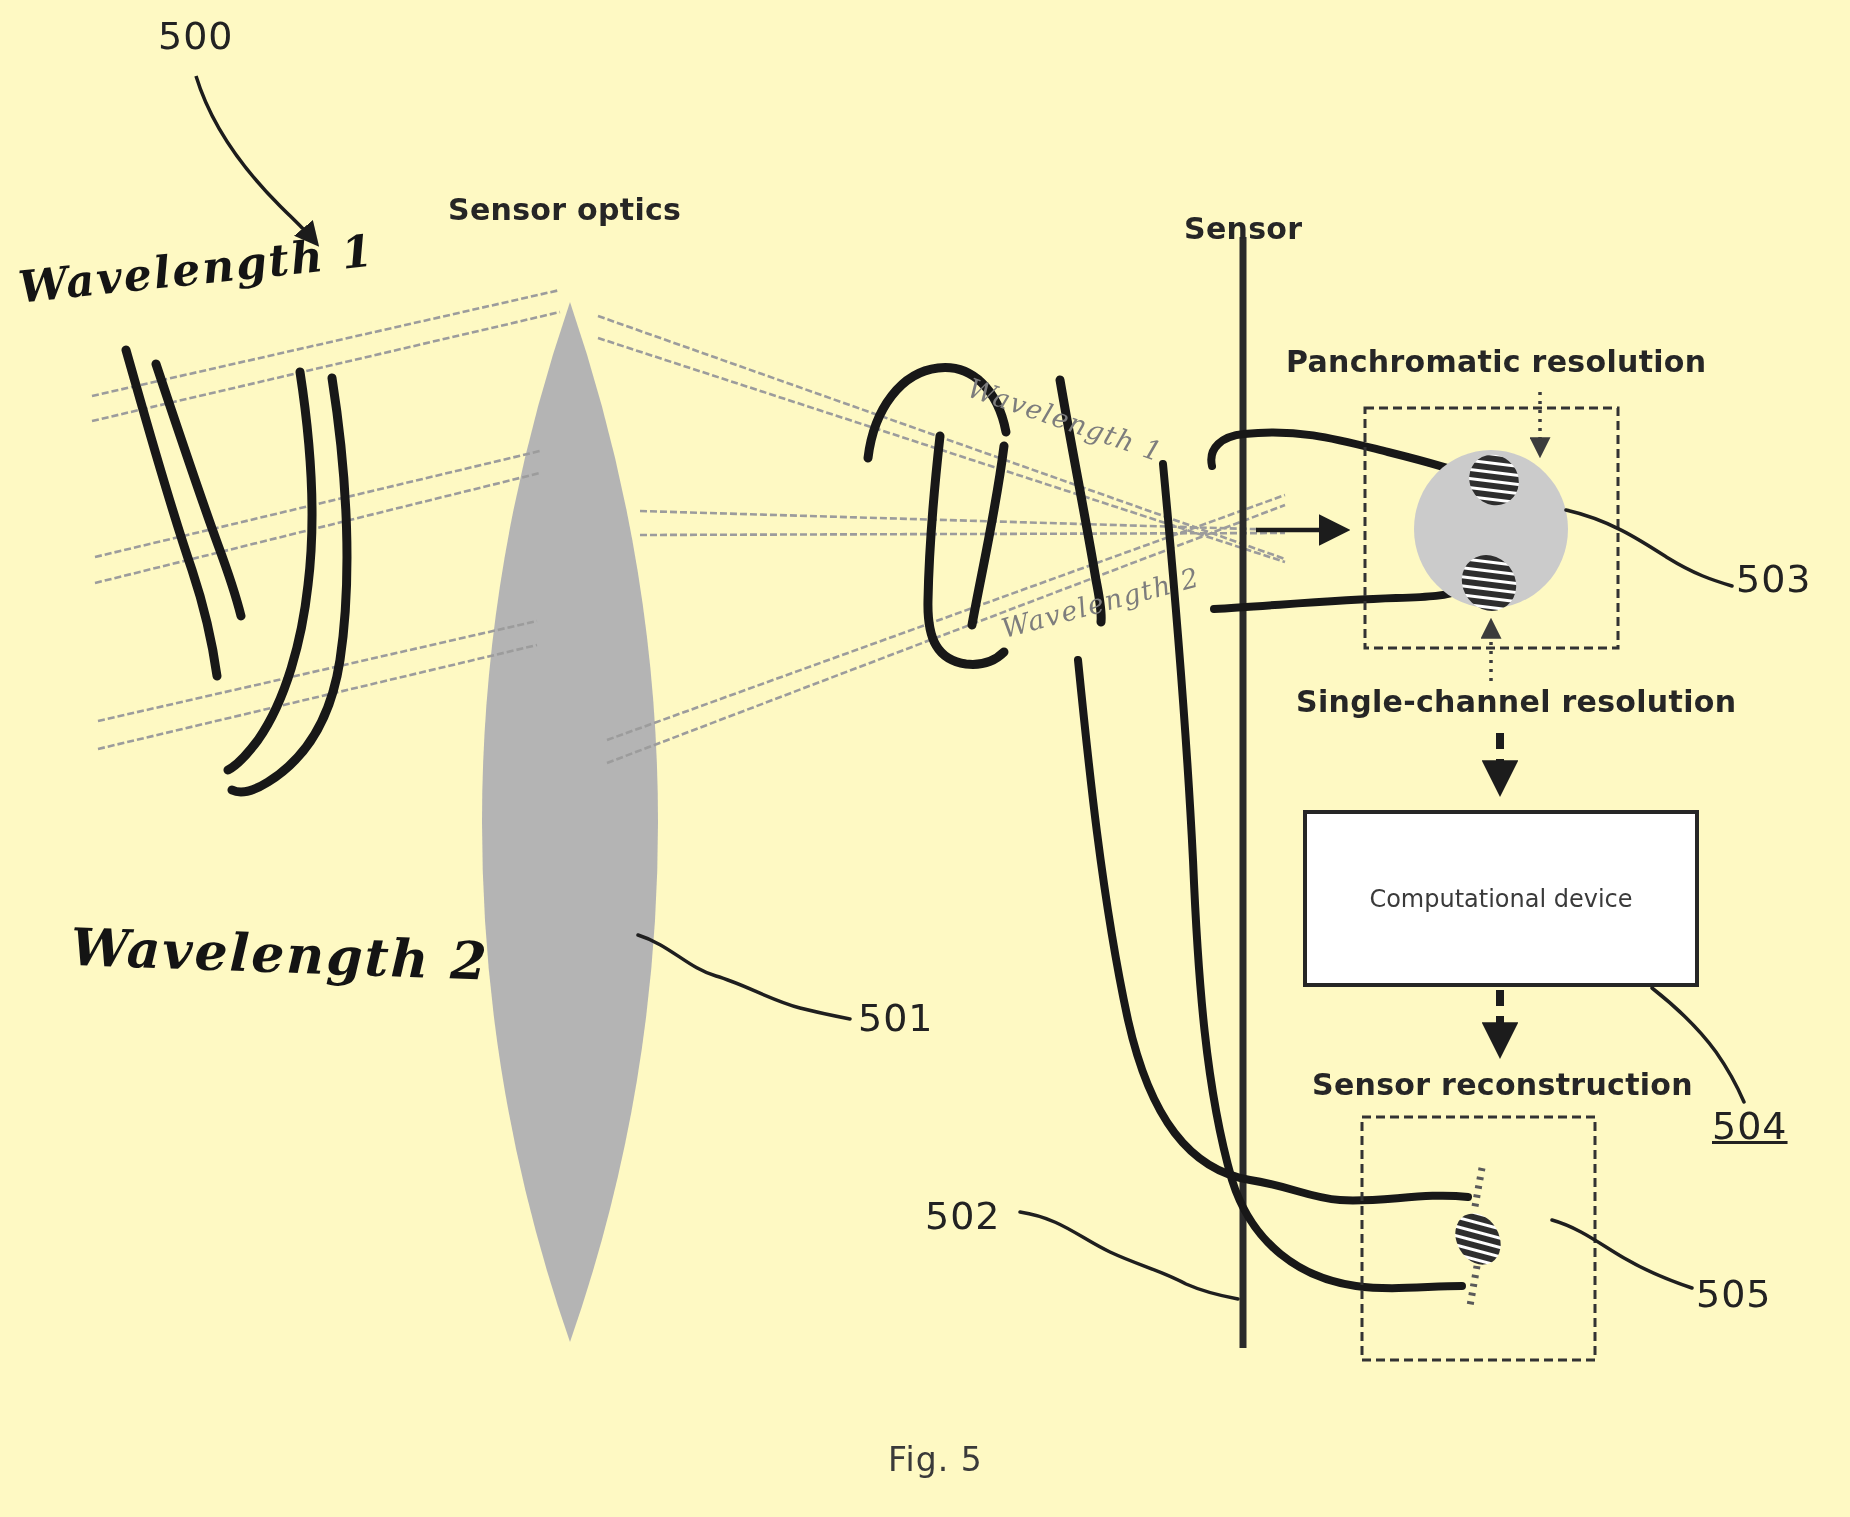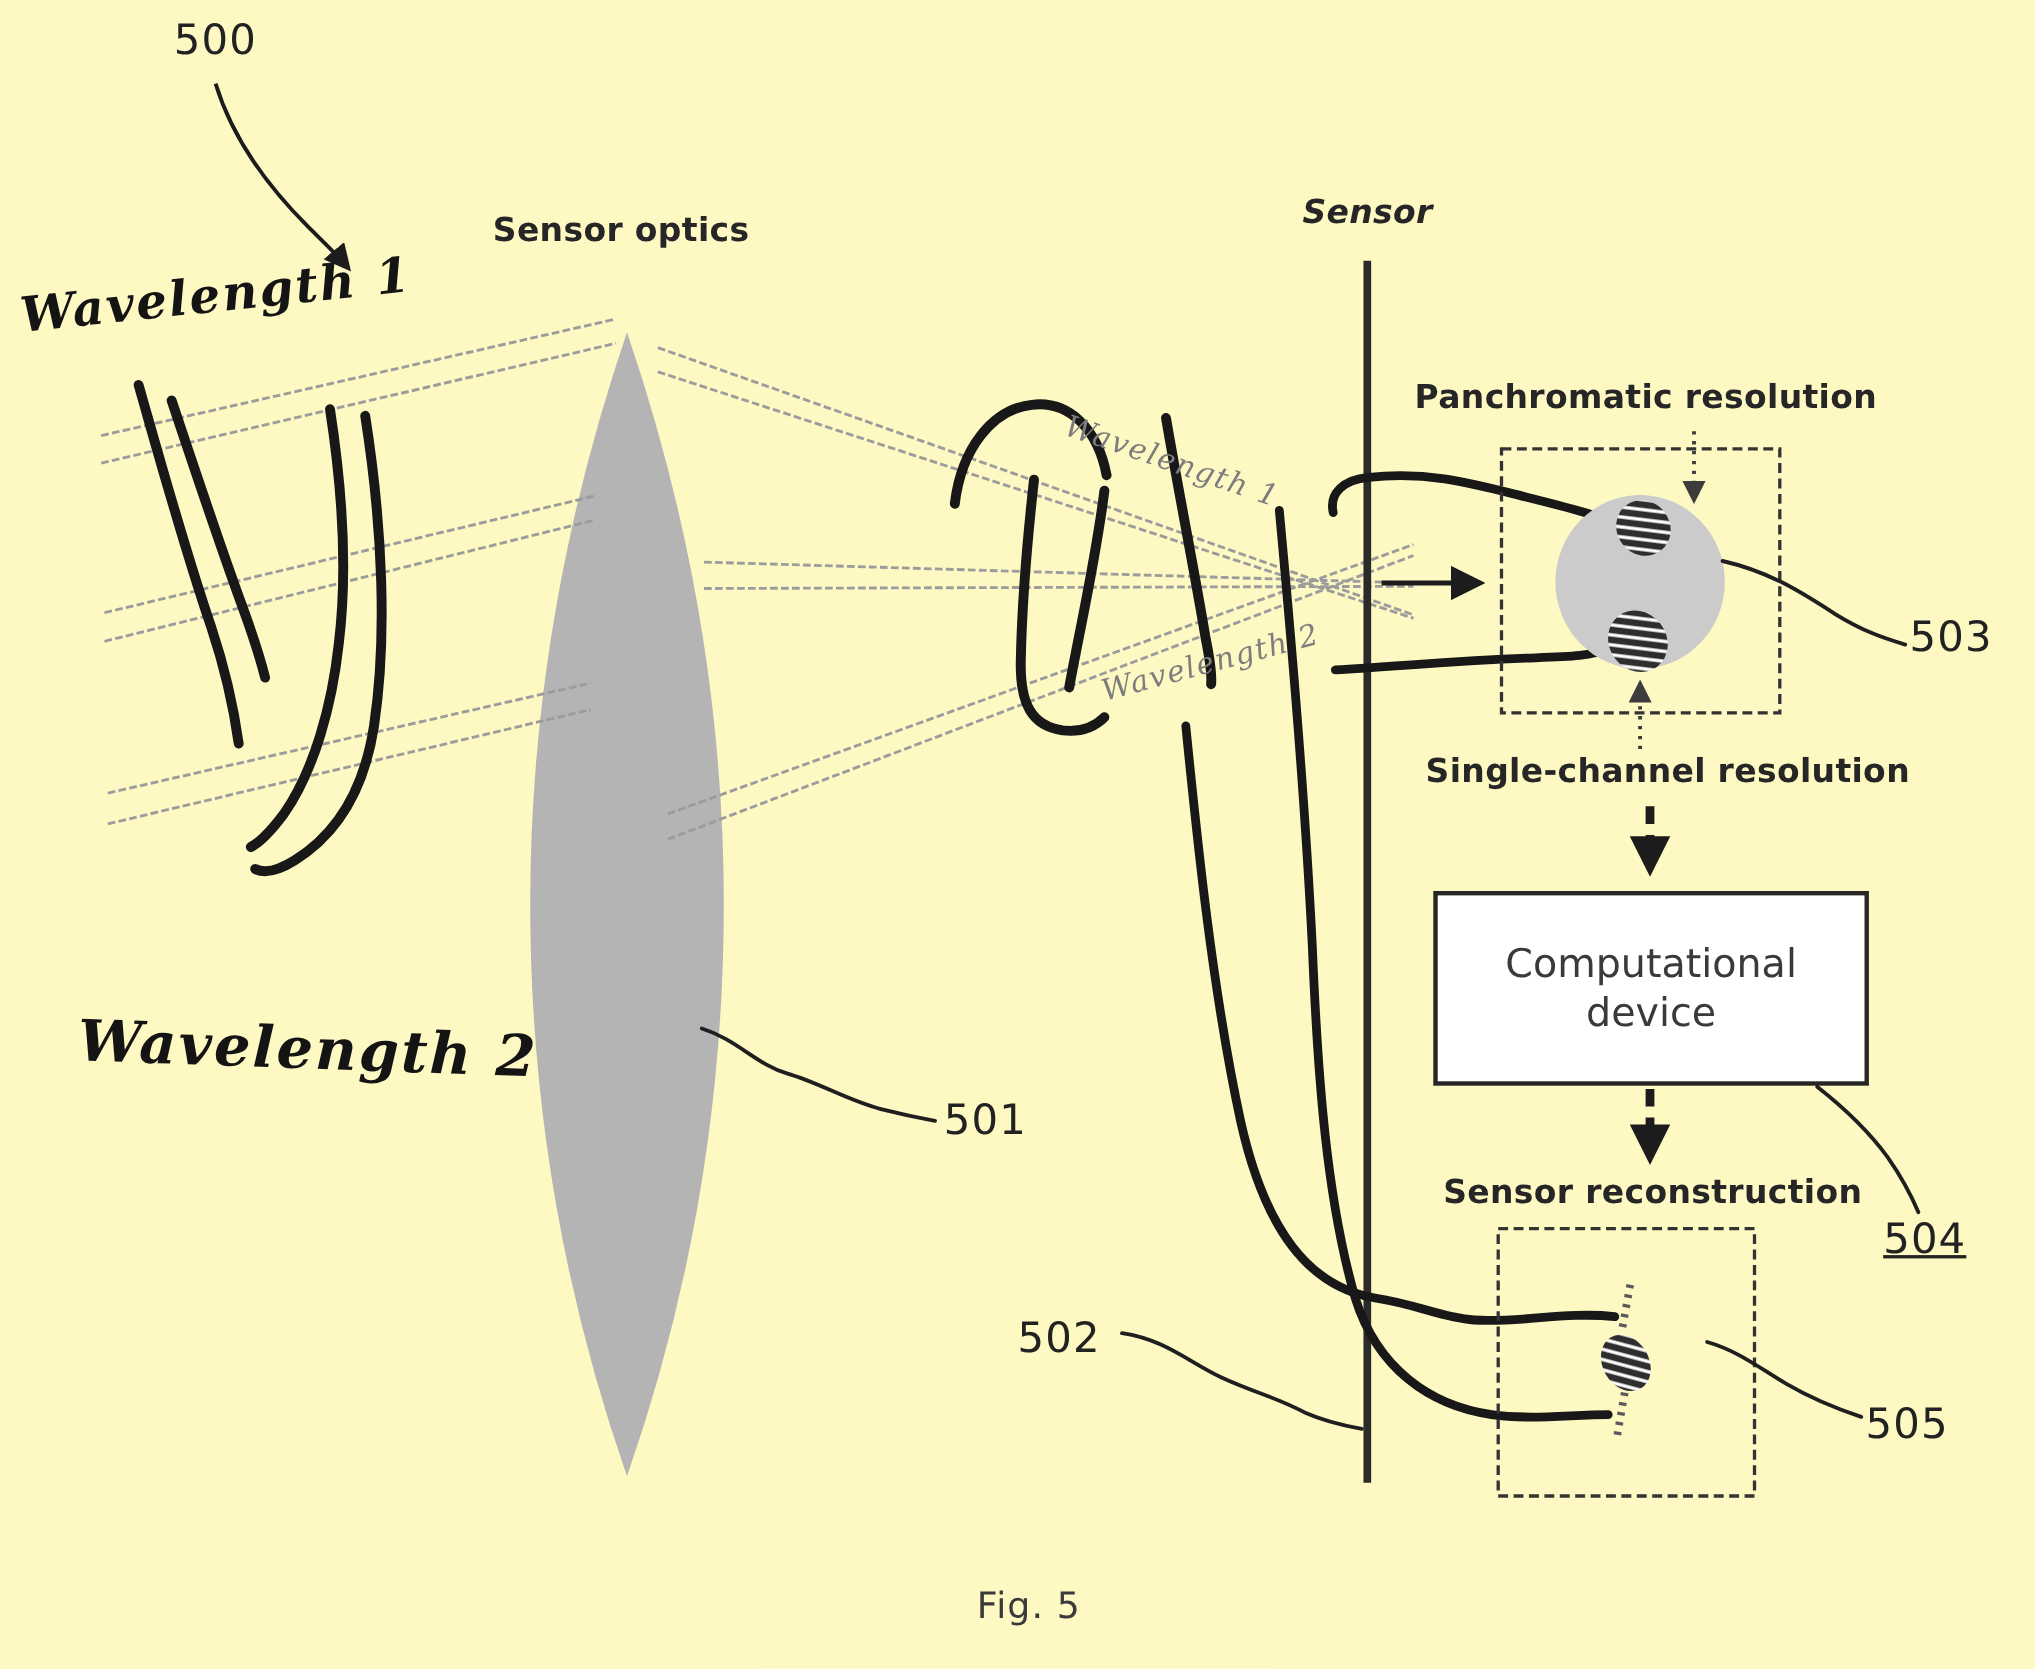--- a/index.html
+++ b/index.html
@@ -11,21 +11,21 @@
   .num-lbl{font-size:38px;color:#222222;letter-spacing:1px;}
   .hand{font-family:"DejaVu Serif","Liberation Serif",serif;font-style:italic;font-weight:bold;color:#141414;}
   .hand-w1{left:16px;top:262px;font-size:44px;transform:rotate(-6deg);transform-origin:left top;letter-spacing:2px;}
   .hand-w2{left:72px;top:916px;font-size:52px;transform:rotate(2deg);transform-origin:left top;letter-spacing:2px;}
   .ray-text{position:absolute;font-family:"DejaVu Serif","Liberation Serif",serif;font-style:italic;
             font-size:27px;color:#7d7d7d;letter-spacing:1.5px;white-space:nowrap;}
   .ray-text-1{left:974px;top:372px;transform:rotate(19deg);transform-origin:left top;}
   .ray-text-2{left:998px;top:614px;transform:rotate(-15deg);transform-origin:left top;}
   #comp-text{position:absolute;left:1305px;top:812px;width:392px;height:173px;
              display:flex;align-items:center;justify-content:center;text-align:center;
-             font-size:36px;color:#3a3a3a;line-height:1.25;}
+             font-size:24px;color:#3a3a3a;line-height:1.25;}
   #comp-text span{width:310px;}
   #fig-caption{left:888px;top:1440px;font-size:33px;color:#3a3a3a;letter-spacing:1px;}
 </style>
 </head>
 <body>
 
 <div id="stage">
 
   <svg id="artwork" viewBox="0 0 1850 1517" xmlns="http://www.w3.org/2000/svg">
     <defs>
@@ -122,21 +122,21 @@
   </svg>
 
   <div class="lbl num-lbl" style="left:158px;top:14px;">500</div>
   <div class="lbl num-lbl" style="left:858px;top:996px;">501</div>
   <div class="lbl num-lbl" style="left:925px;top:1194px;">502</div>
   <div class="lbl num-lbl" style="left:1736px;top:557px;">503</div>
   <div class="lbl num-lbl" style="left:1712px;top:1104px;text-decoration:underline;">504</div>
   <div class="lbl num-lbl" style="left:1696px;top:1272px;">505</div>
 
   <div class="lbl bold-lbl" style="left:448px;top:192px;">Sensor optics</div>
-  <div class="lbl bold-lbl" style="left:1184px;top:176px;font-style:italic;">Sensor</div>
+  <div class="lbl bold-lbl" style="left:1184px;top:211px;">Sensor</div>
   <div class="lbl bold-lbl" style="left:1296px;top:684px;">Single-channel resolution</div>
   <div class="lbl bold-lbl" style="left:1286px;top:344px;">Panchromatic resolution</div>
   <div class="lbl bold-lbl" style="left:1312px;top:1067px;">Sensor reconstruction</div>
 
   <div id="comp-text">
     <span>Computational device</span>
   </div>
 
   <div class="lbl hand hand-w1">Wavelength 1</div>
   <div class="lbl hand hand-w2">Wavelength 2</div>

